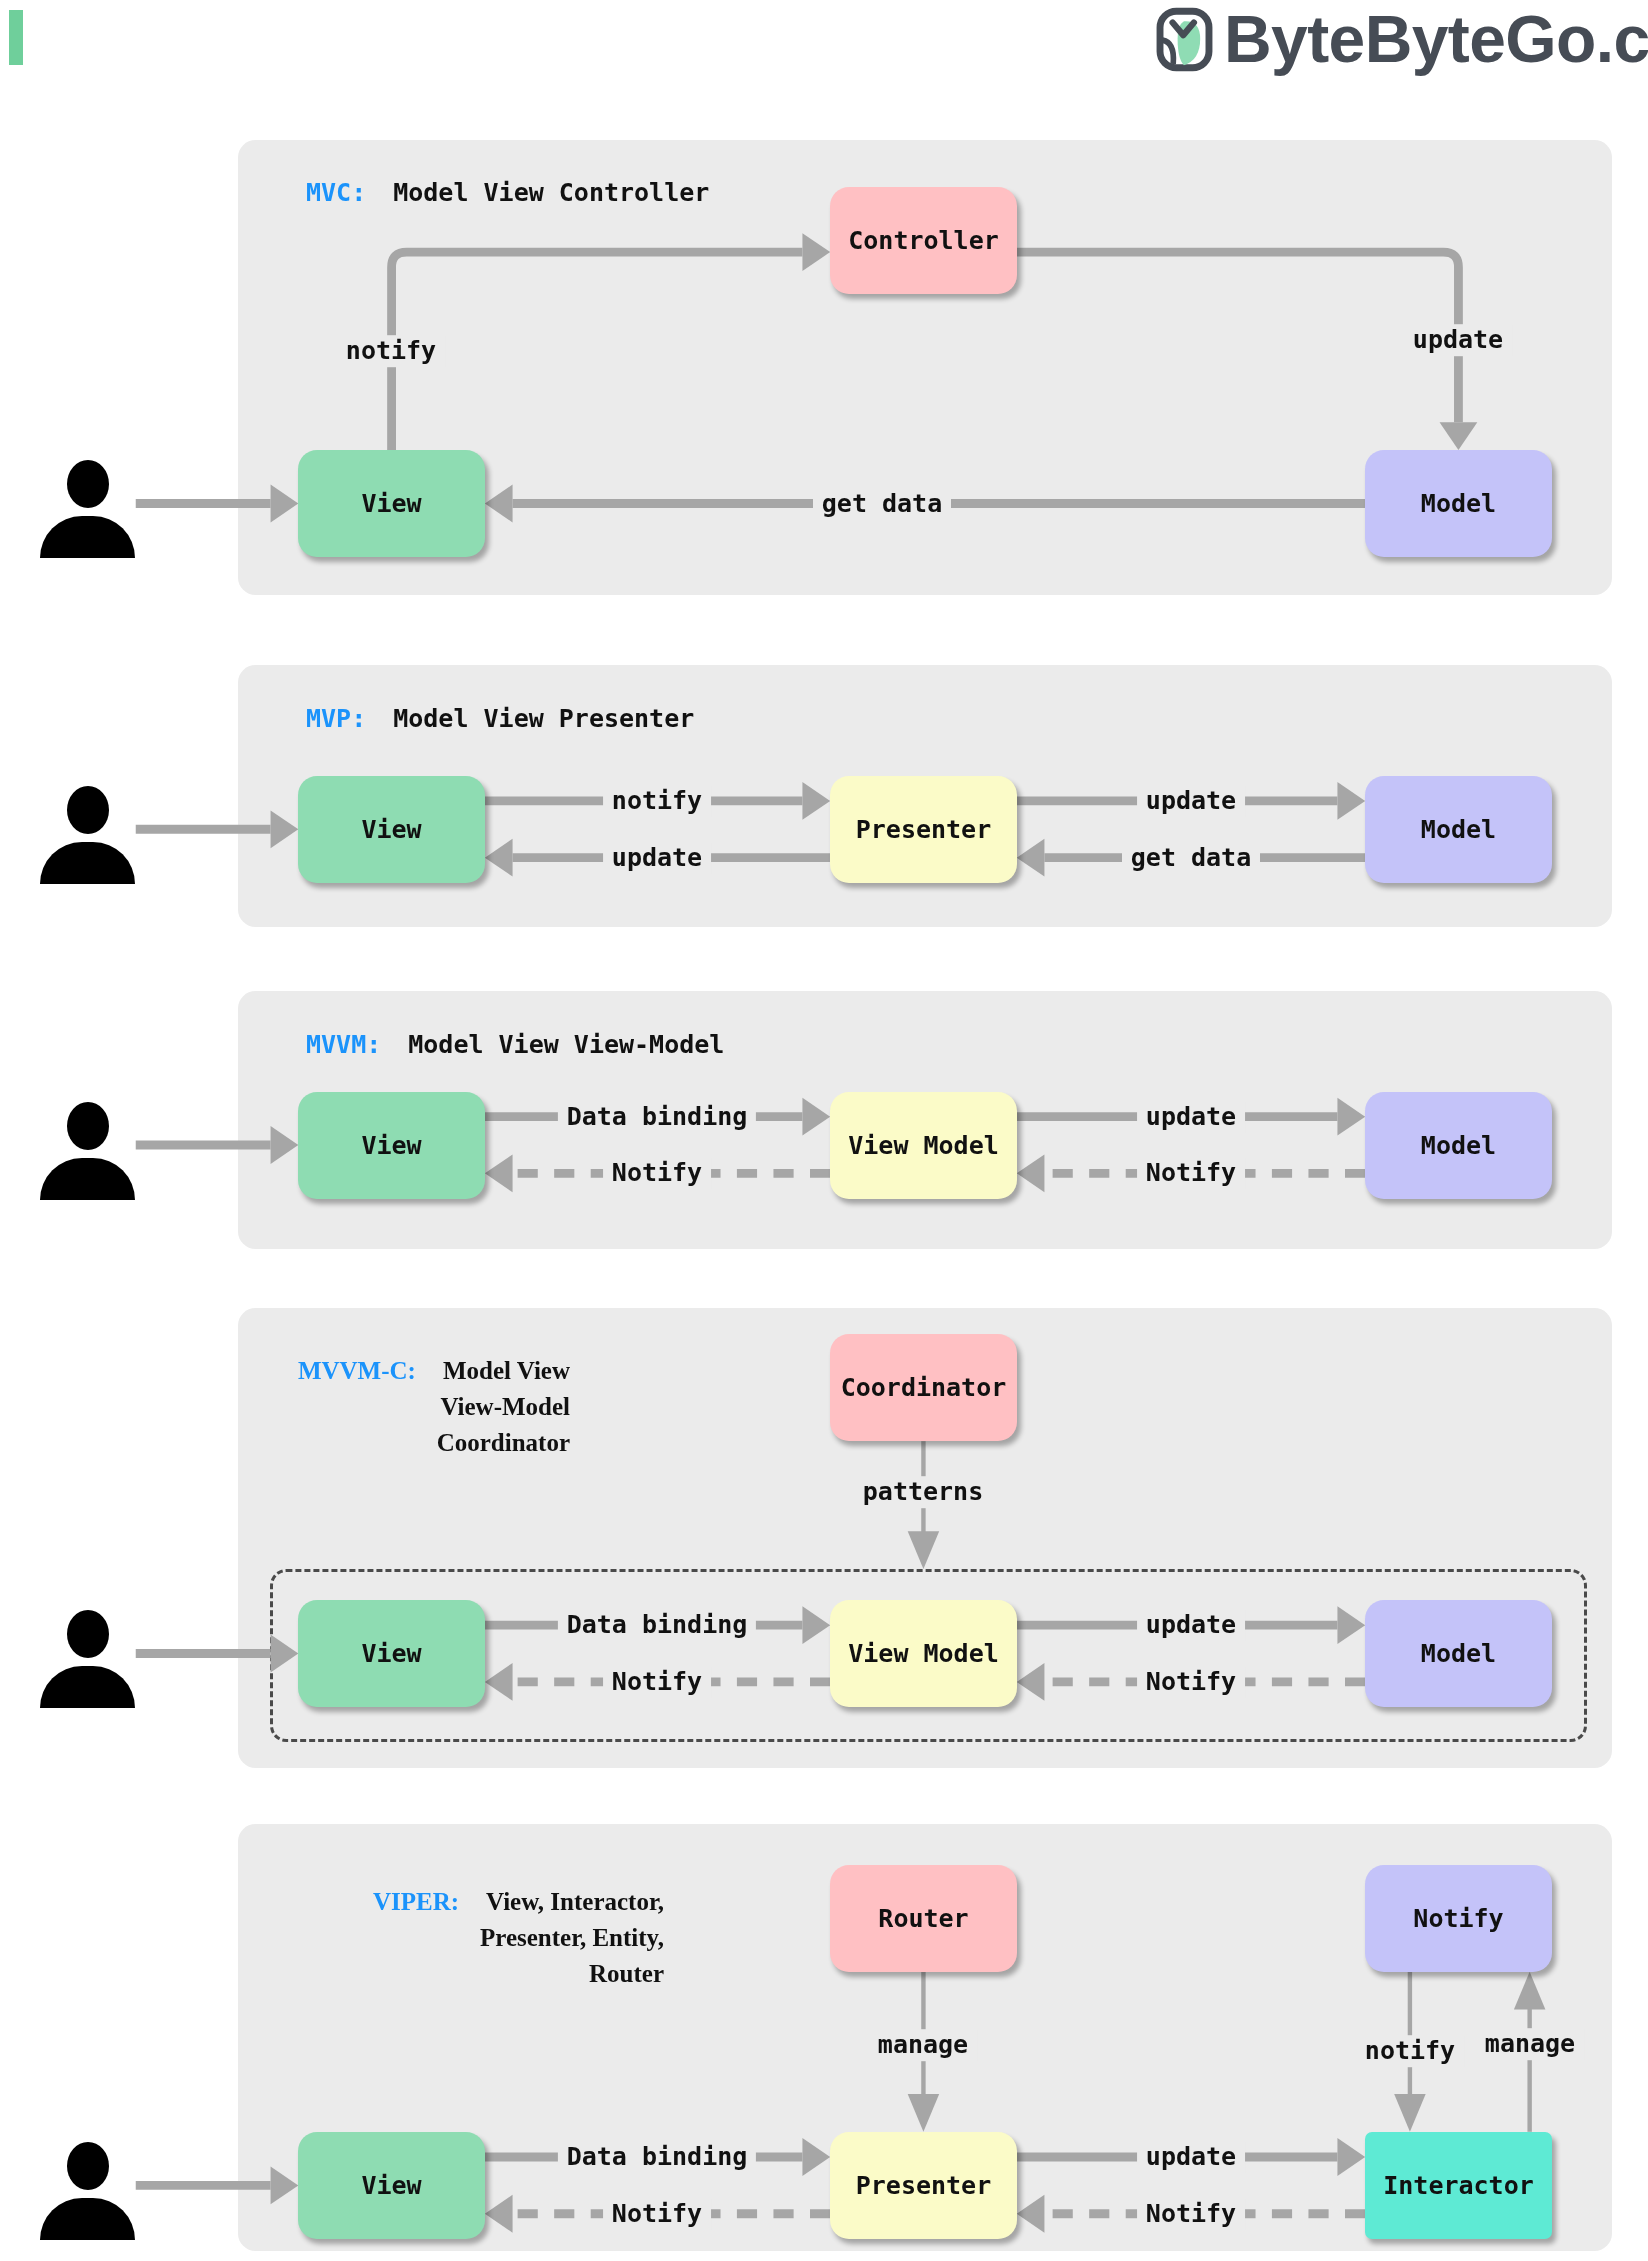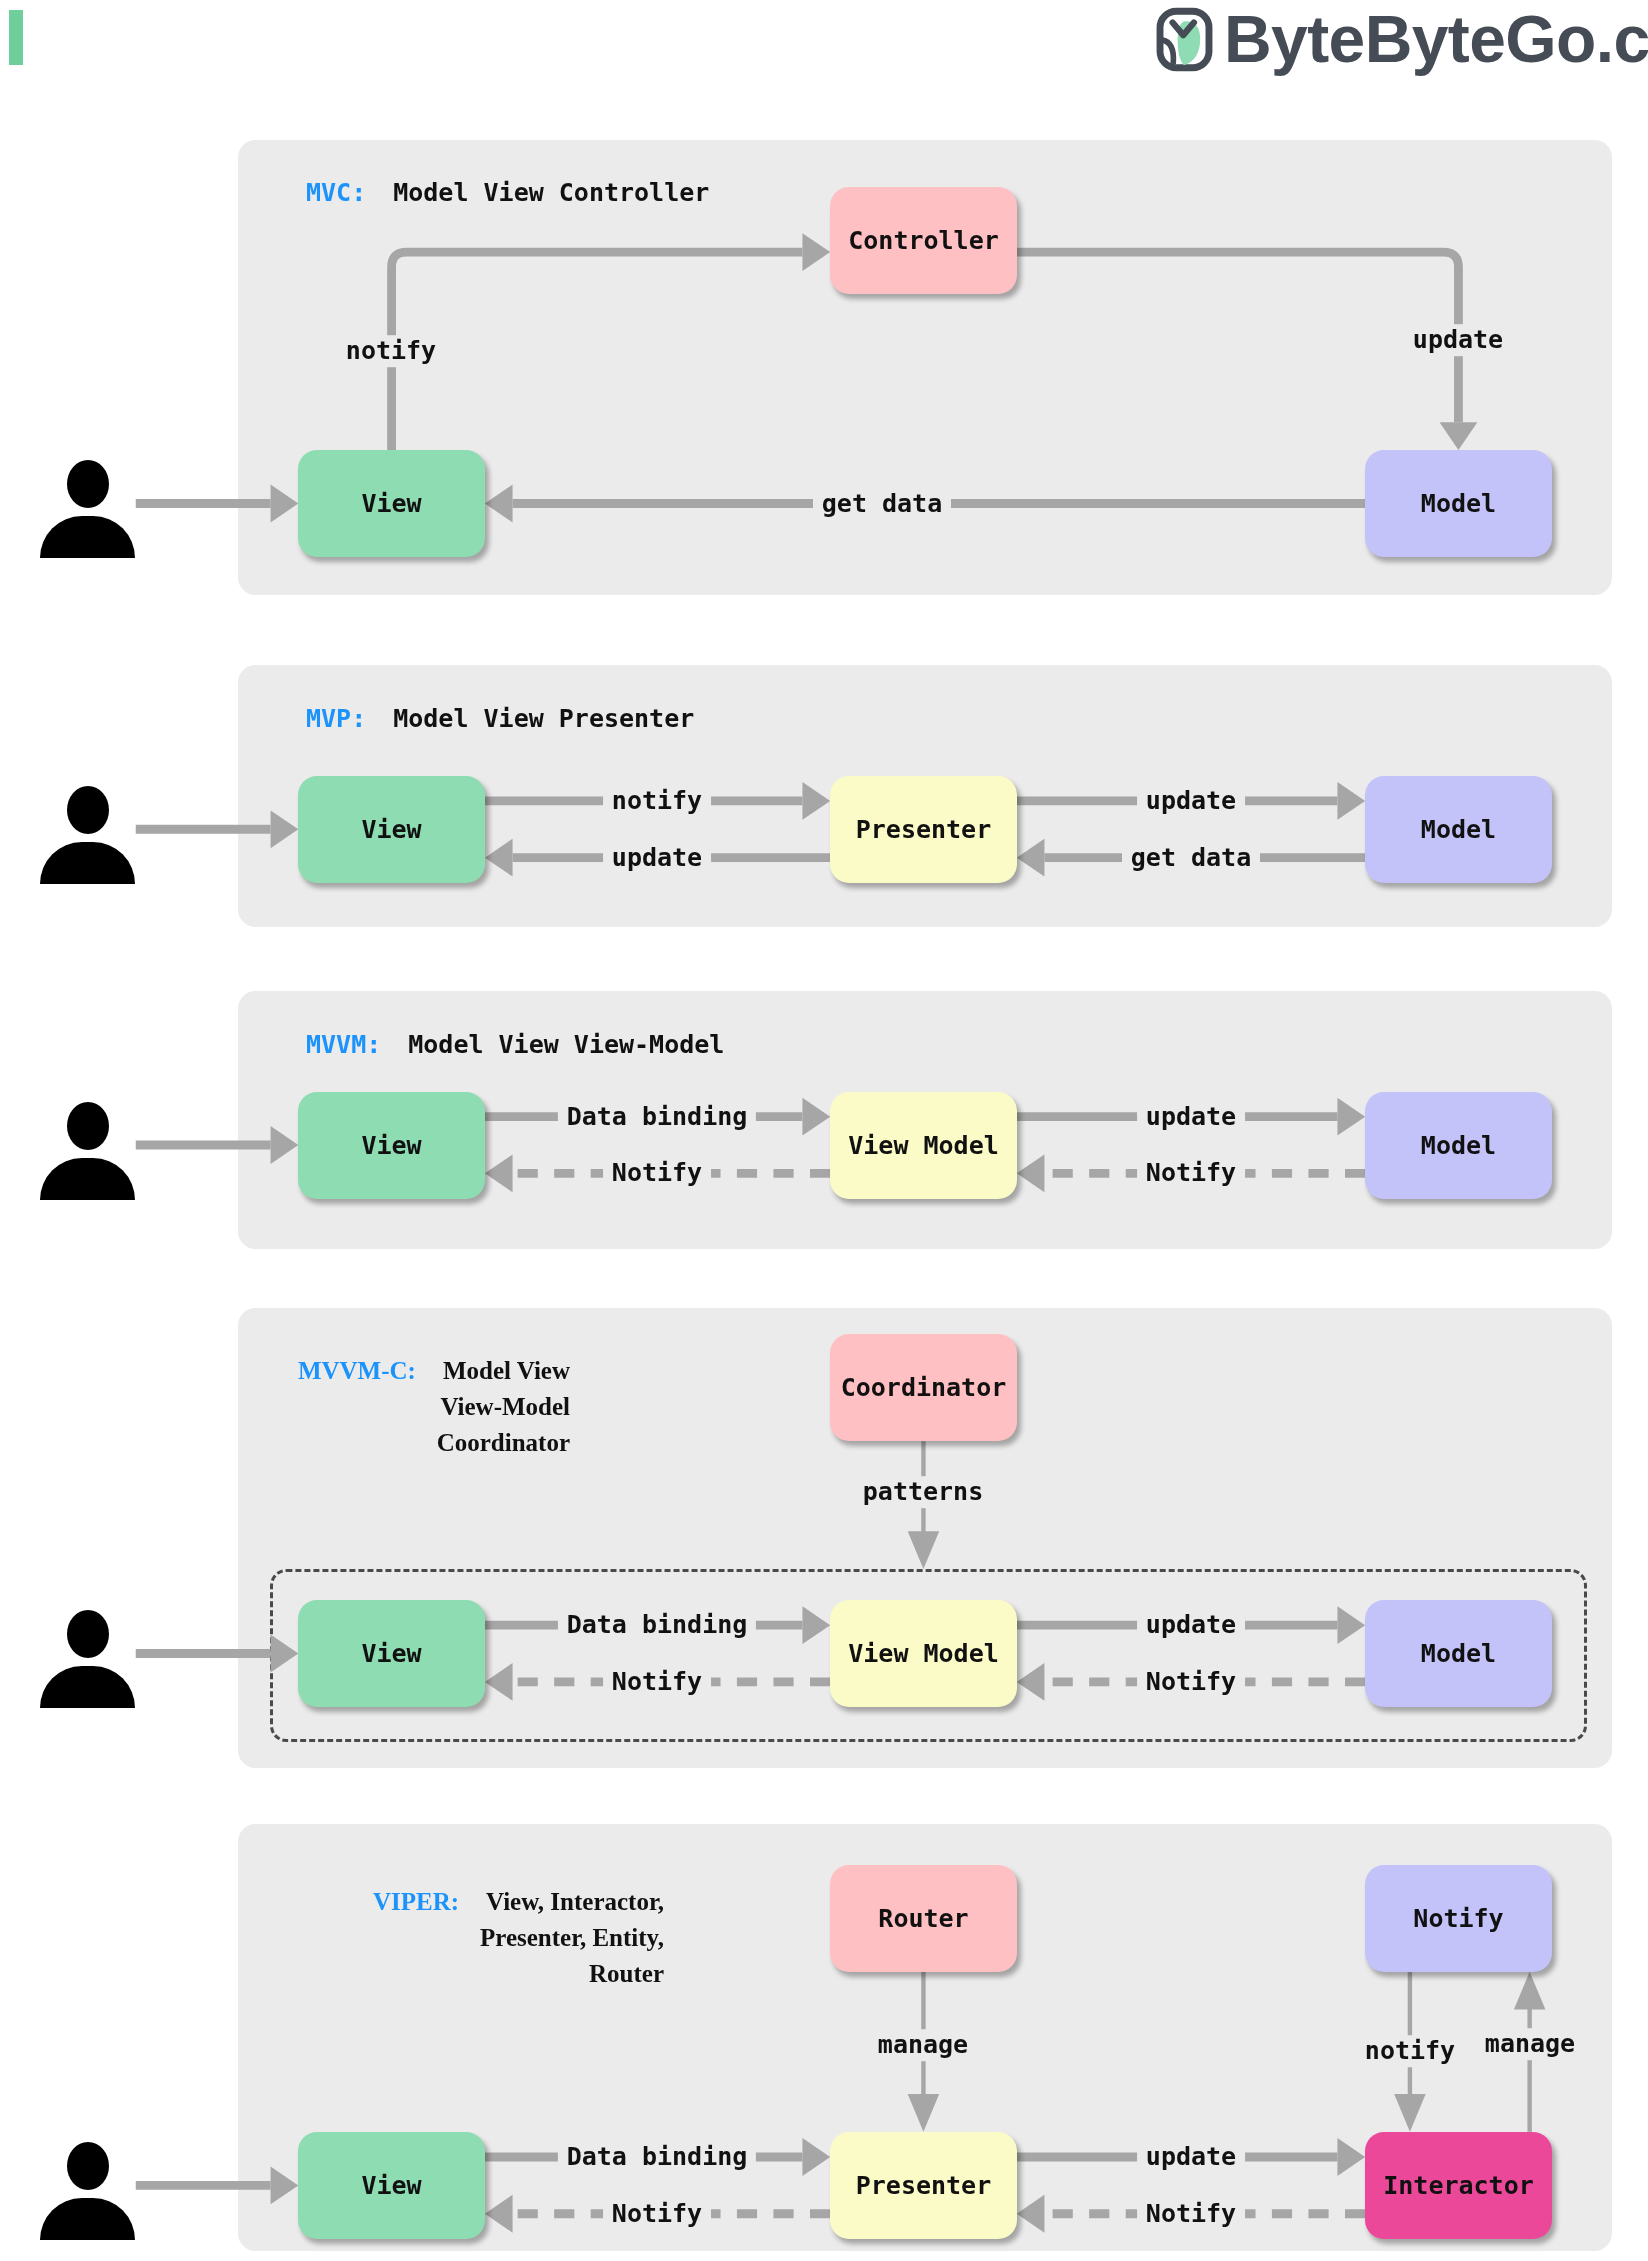--- a/index.html
+++ b/index.html
@@ -24,21 +24,21 @@
   .lbl{position:absolute;transform:translate(-50%,-50%);background:#ebebeb;padding:1.3px 8.8px;
        font:700 25px "DejaVu Sans Mono",monospace;color:#111;white-space:nowrap;z-index:3;}
   
   .box{position:absolute;width:187px;height:107px;border-radius:19px;display:flex;
        align-items:center;justify-content:center;font:700 25px "DejaVu Sans Mono",monospace;
        color:#111;box-shadow:3.8px 5px 5.7px rgba(0,0,0,.30);z-index:2;white-space:nowrap;}
   .green{background:#8edcb2;}
   .yellow{background:#fbfbc8;}
   .purple{background:#c4c3f9;}
   .pink{background:#ffc0c3;}
-  .magenta{background:#ec4899;}
+  .magenta{background:#5eead4;border-radius:7px;}
   
   .person{position:absolute;width:95px;height:97px;z-index:2;}
   .phead{width:42px;height:48px;background:#000;border-radius:50%;margin:0 auto;}
   .pbody{width:95px;height:42px;background:#000;border-radius:49px 49px 0 0;margin-top:7.6px;}
   
   svg.arrows{position:absolute;left:0;top:0;z-index:1;}
   .ln{stroke:#a6a6a6;stroke-width:14;fill:none;}
   .lndash{stroke:#a6a6a6;stroke-width:14;fill:none;stroke-dasharray:32 26;}
   .lnthin{stroke:#a6a6a6;stroke-width:7;fill:none;}
   .hd{fill:#a6a6a6;}

